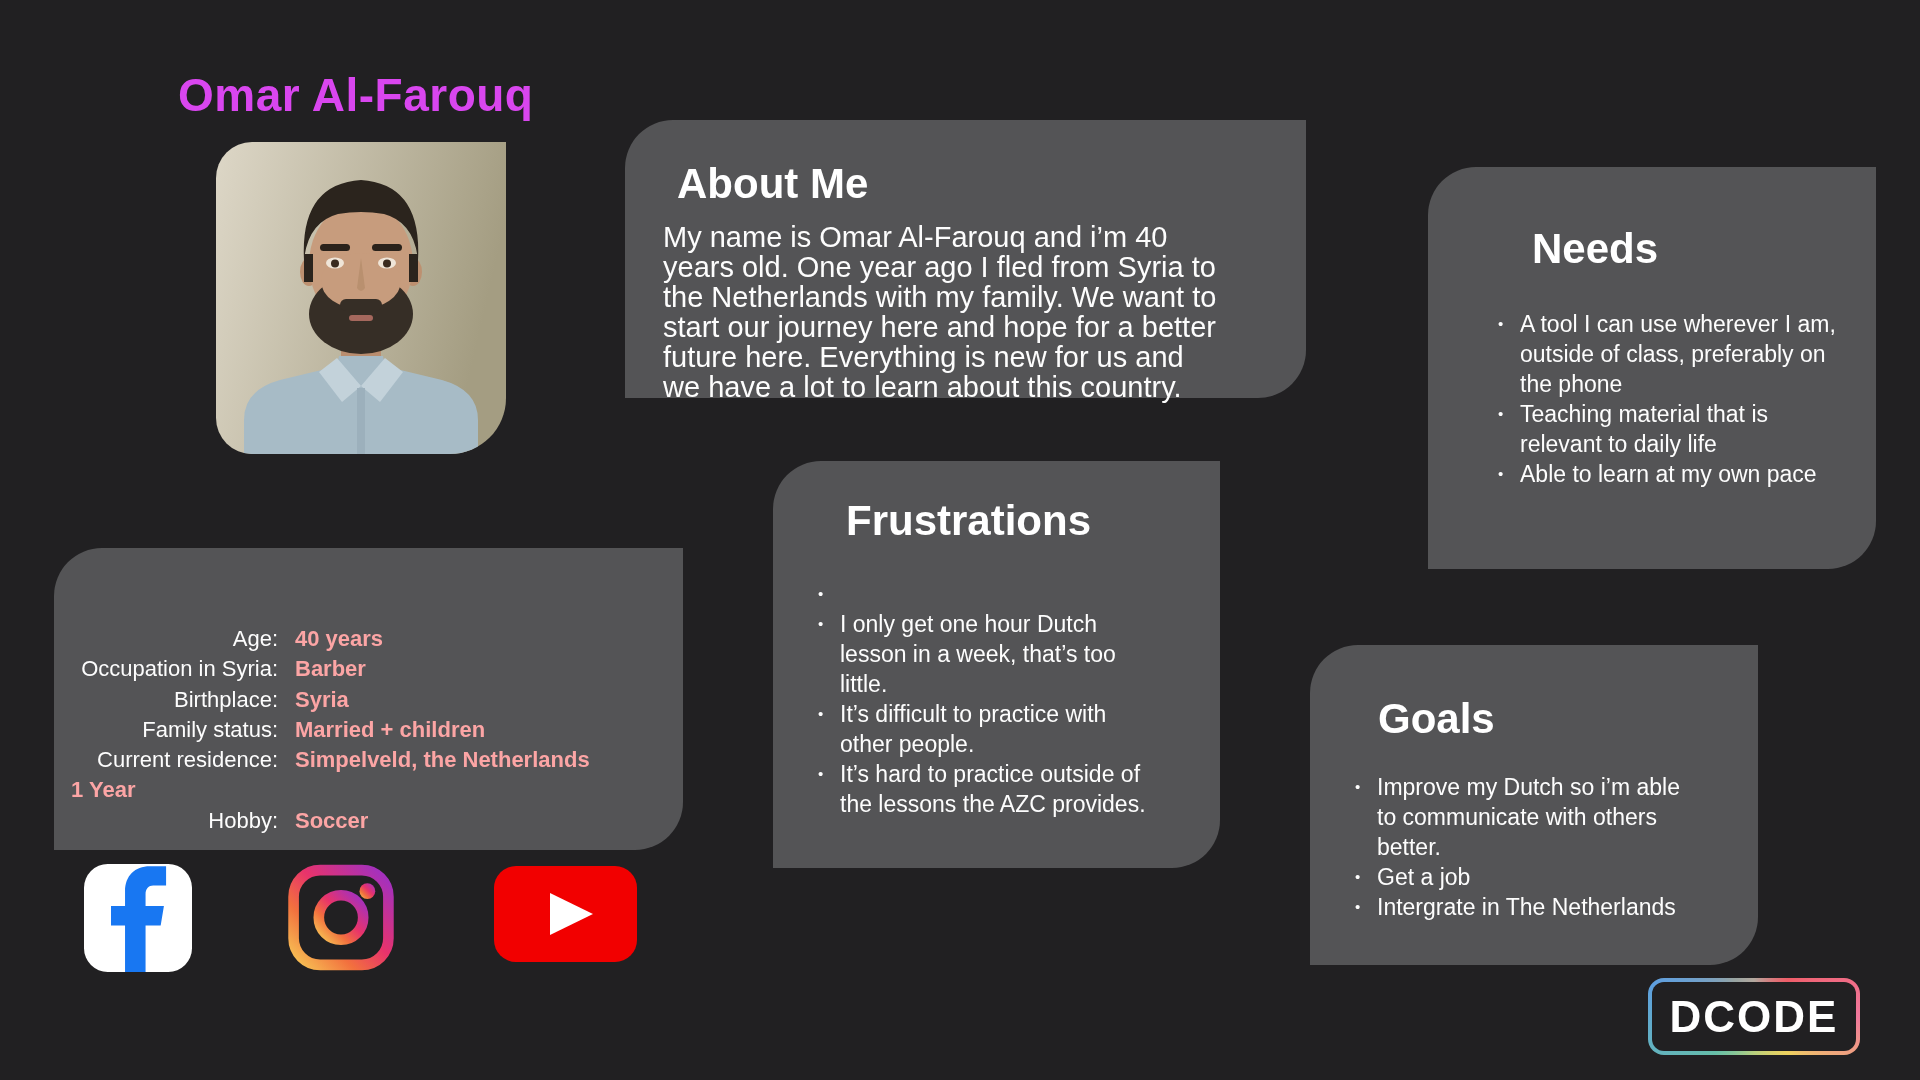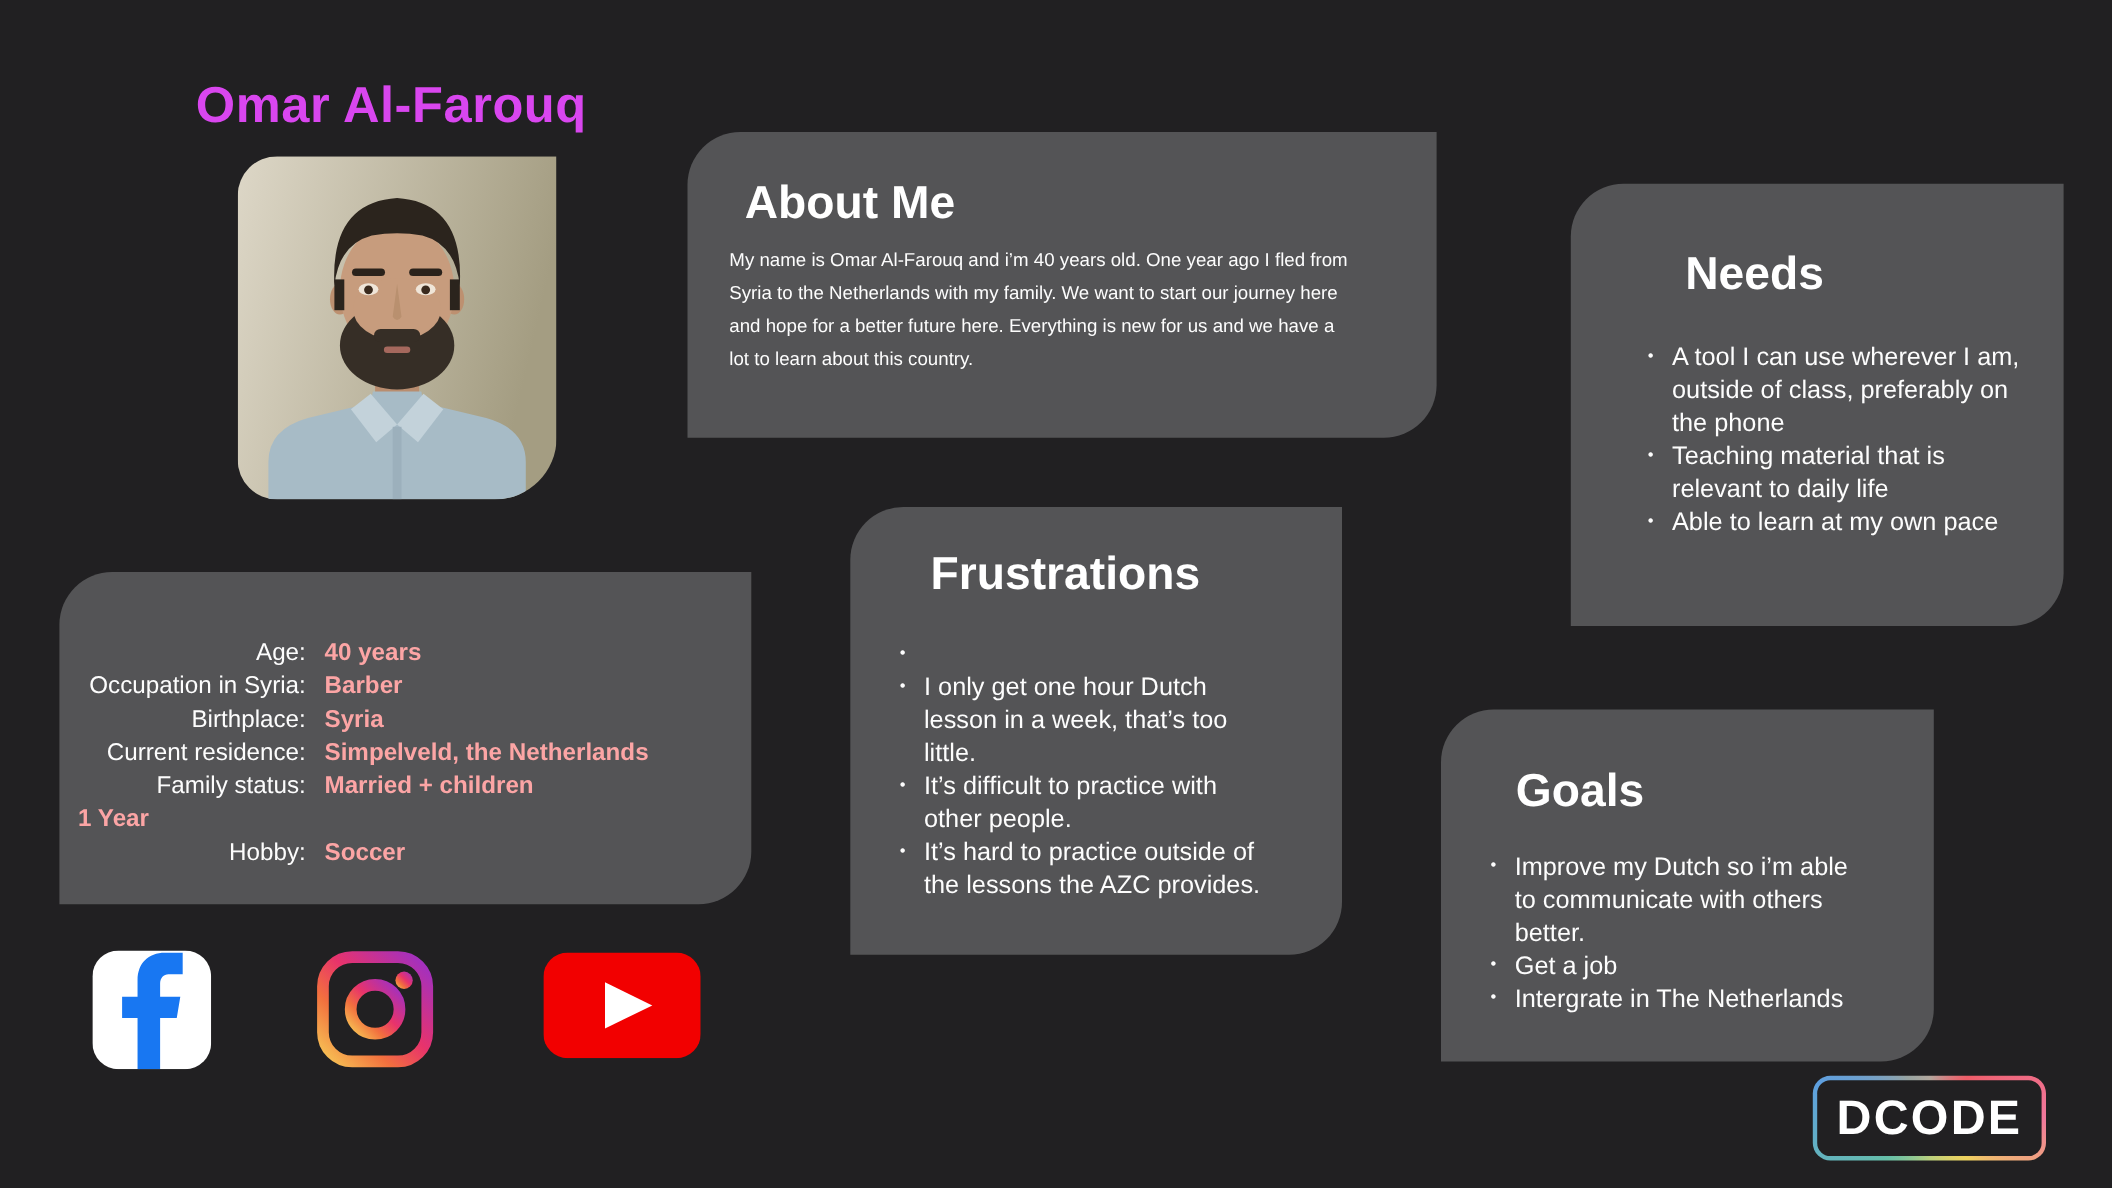--- a/index.html
+++ b/index.html
@@ -17,39 +17,39 @@
     border-radius:36px 0 56px 36px; overflow:hidden;
   }
   .photo svg { display:block; width:100%; height:100%; }
 
   .card {
     position:absolute; background:#545456;
     border-radius:48px 0 48px 0;
     box-sizing:border-box;
   }
   .card h2 { margin:14px; font-size:42px; line-height:48px; font-weight:700; color:#fff; }
-  .card p  { margin:14px 0 0 0; font-size:17px; line-height:30px; color:#fdfdfd; }
+  .card p  { margin:14px 0 0 0; font-size:29px; line-height:30px; color:#fdfdfd; }
 
   .card.about { left:625px; top:120px; width:681px; height:278px; padding:26px 40px 0 38px; }
   .card.about p { width:565px; }
 
   .card.needs { left:1428px; top:167px; width:448px; height:402px; padding:44px 30px 0 70px; }
   .card.needs h2 { padding-left:20px; margin-bottom:36px; }
 
   .card.frustrations { left:773px; top:461px; width:447px; height:407px; padding:22px 30px 0 45px; }
   .card.frustrations h2 { padding-left:14px; margin-bottom:34px; }
 
   .card.goals { left:1310px; top:645px; width:448px; height:320px; padding:36px 30px 0 45px; }
   .card.goals h2 { padding-left:9px; margin-bottom:29px; }
 
   ul.bullets { list-style:none; margin:0; padding:0; }
   ul.bullets li { display:grid; grid-template-columns:22px 322px; font-size:23px; line-height:30px; color:#fdfdfd; }
   ul.bullets .dot { font-size:15px; line-height:30px; }
 
-  .card.info { left:54px; top:520px; width:629px; height:302px; padding:58px 0 0 0; }
+  .card.info { left:54px; top:548px; width:629px; height:302px; padding:76px 0 0 0; }
   .info-row { display:flex; line-height:30.3px; font-size:22px; }
   .info-label { width:224px; text-align:right; font-weight:400; color:#fdfdfd; }
   .info-value { margin-left:17px; font-weight:700; color:#fca5a5; }
 
   .social { position:absolute; left:0; top:0; width:0; height:0; }
   .icon { position:absolute; }
   .icon svg { display:block; width:100%; height:100%; }
   .icon.fb { left:84px;  top:864px; width:108px; height:108px; }
   .icon.ig { left:284px; top:862px; width:114px; height:111px; }
   .icon.yt { left:494px; top:866px; width:143px; height:96px;  }
@@ -193,27 +193,27 @@
         <span class="info-label">Occupation in Syria:</span>
         <span class="info-value">Barber</span>
       </div>
 
       <div class="info-row">
         <span class="info-label">Birthplace:</span>
         <span class="info-value">Syria</span>
       </div>
 
       <div class="info-row">
+        <span class="info-label">Family status:</span>
+        <span class="info-value">Married + children</span>
+      </div>
+
+      <div class="info-row">
         <span class="info-label">Current residence:</span>
         <span class="info-value">Simpelveld, the Netherlands</span>
-      </div>
-
-      <div class="info-row">
-        <span class="info-label">Family status:</span>
-        <span class="info-value">Married + children</span>
       </div>
 
       <div class="info-row">
         <span class="info-value">1 Year</span>
       </div>
 
       <div class="info-row">
         <span class="info-label">Hobby:</span>
         <span class="info-value">Soccer</span>
       </div>

